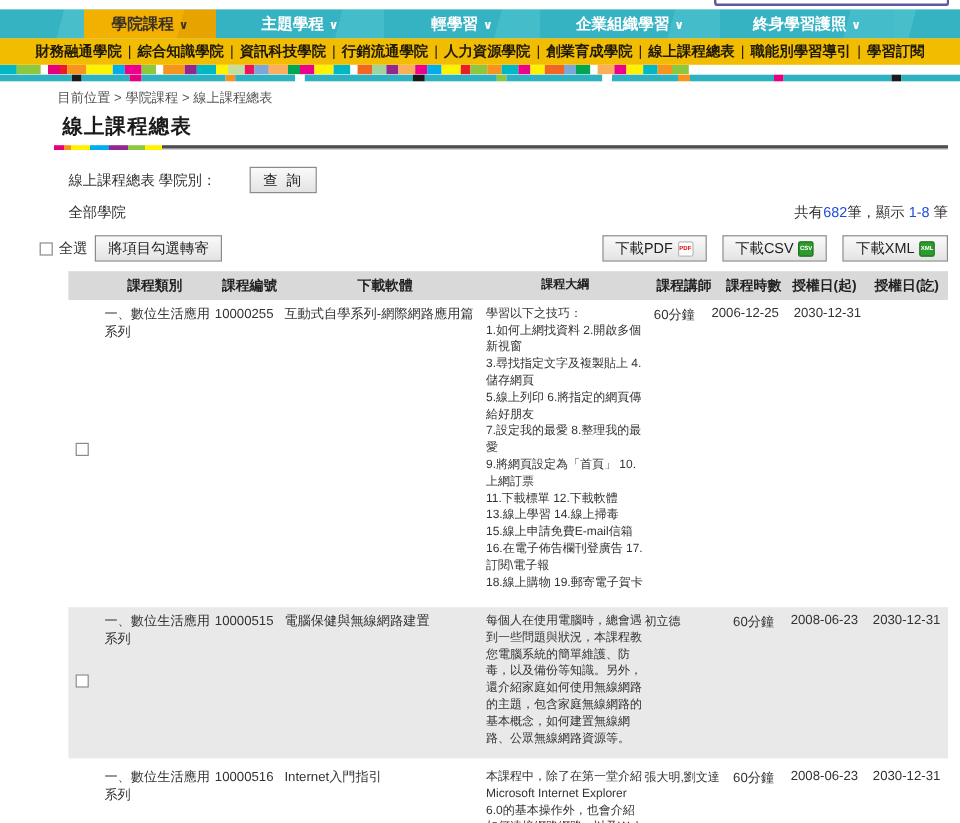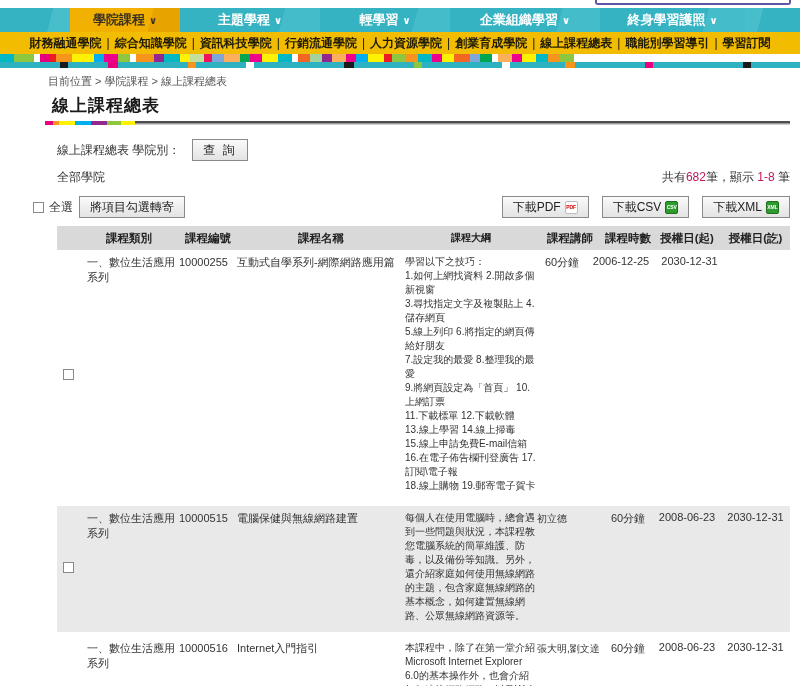--- a/index.html
+++ b/index.html
@@ -42,25 +42,25 @@
   .title-rule .gray { flex:1; height:4px; background:linear-gradient(#4d4d4d 0 2px,#9a9a9a 2px 3px,#d0d0d0 3px 4px); }
 
   .filter-row { margin:14px 0 0 57px; display:flex; align-items:center; font-size:12px; }
   .select-box { width:124px; height:22px; border:1px solid #767676; background:#fff; margin-left:4px;
     display:flex; align-items:center; padding:0 4px; font-size:12px; cursor:pointer; }
   .select-box .val { flex:1; }
   .select-box .chev { font-weight:bold; font-size:11px; }
   .btn { border:1px solid #8a8a8a; background:linear-gradient(#fafafa,#e3e3e3); font-size:12px;
     height:22px; padding:0 10px; cursor:pointer; color:#222;
     font-family:"Liberation Sans","DejaVu Sans",sans-serif; display:inline-flex; align-items:center; }
-  .search-btn { margin-left:12px; letter-spacing:2px; }
+  .search-btn { margin-left:28px; letter-spacing:2px; }
 
   .scope-row { margin:8px 0 0 57px; width:733px; display:flex; justify-content:space-between; align-items:flex-end; font-size:12px; }
   .summary { font-size:12px; color:#333; }
-  .summary .red { color:#be185d; }
+  .summary .red { color:#1d4ed8; }
 
   .controls-row { margin:10px 0 0 33px; width:757px; display:flex; align-items:center; }
   .cb { width:11px; height:11px; border:1px solid #8a8a8a; background:#fff; display:inline-block; cursor:pointer; }
   .select-all-label { font-size:12px; margin:0 6px 0 5px; }
   .dl-group { margin-left:auto; display:flex; gap:13px; }
   .file-ic { display:inline-flex; align-items:center; justify-content:center; width:13px; height:13px;
     margin-left:4px; font-size:5px; font-weight:bold; border-radius:2px; }
   .ic-pdf { background:#fff; border:1px solid #bbb; color:#d00; }
   .ic-grn { background:#2e9b2e; border:1px solid #1d6e1d; color:#fff; }
 
@@ -233,21 +233,21 @@
             <span class="file-ic ic-grn">XML</span>
           </button>
         </div>
     </div>
 
     <div class="tbl">
       <div class="t-head">
         <div class="col-cb"></div>
       <div class="col-cat">課程類別</div>
           <div class="col-code">課程編號</div>
-          <div class="col-name">課程名稱</div>
+          <div class="col-name">下載軟體</div>
           <div class="col-out">課程大綱</div>
           <div class="col-inst">課程講師</div>
           <div class="col-hrs">課程時數</div>
           <div class="col-ds">授權日(起)</div>
           <div class="col-de">授權日(訖)</div>
         </div>
       <div id="t-body">
           <div class="t-row">
             <div class="col-cb">
               <span class="cb"></span>

